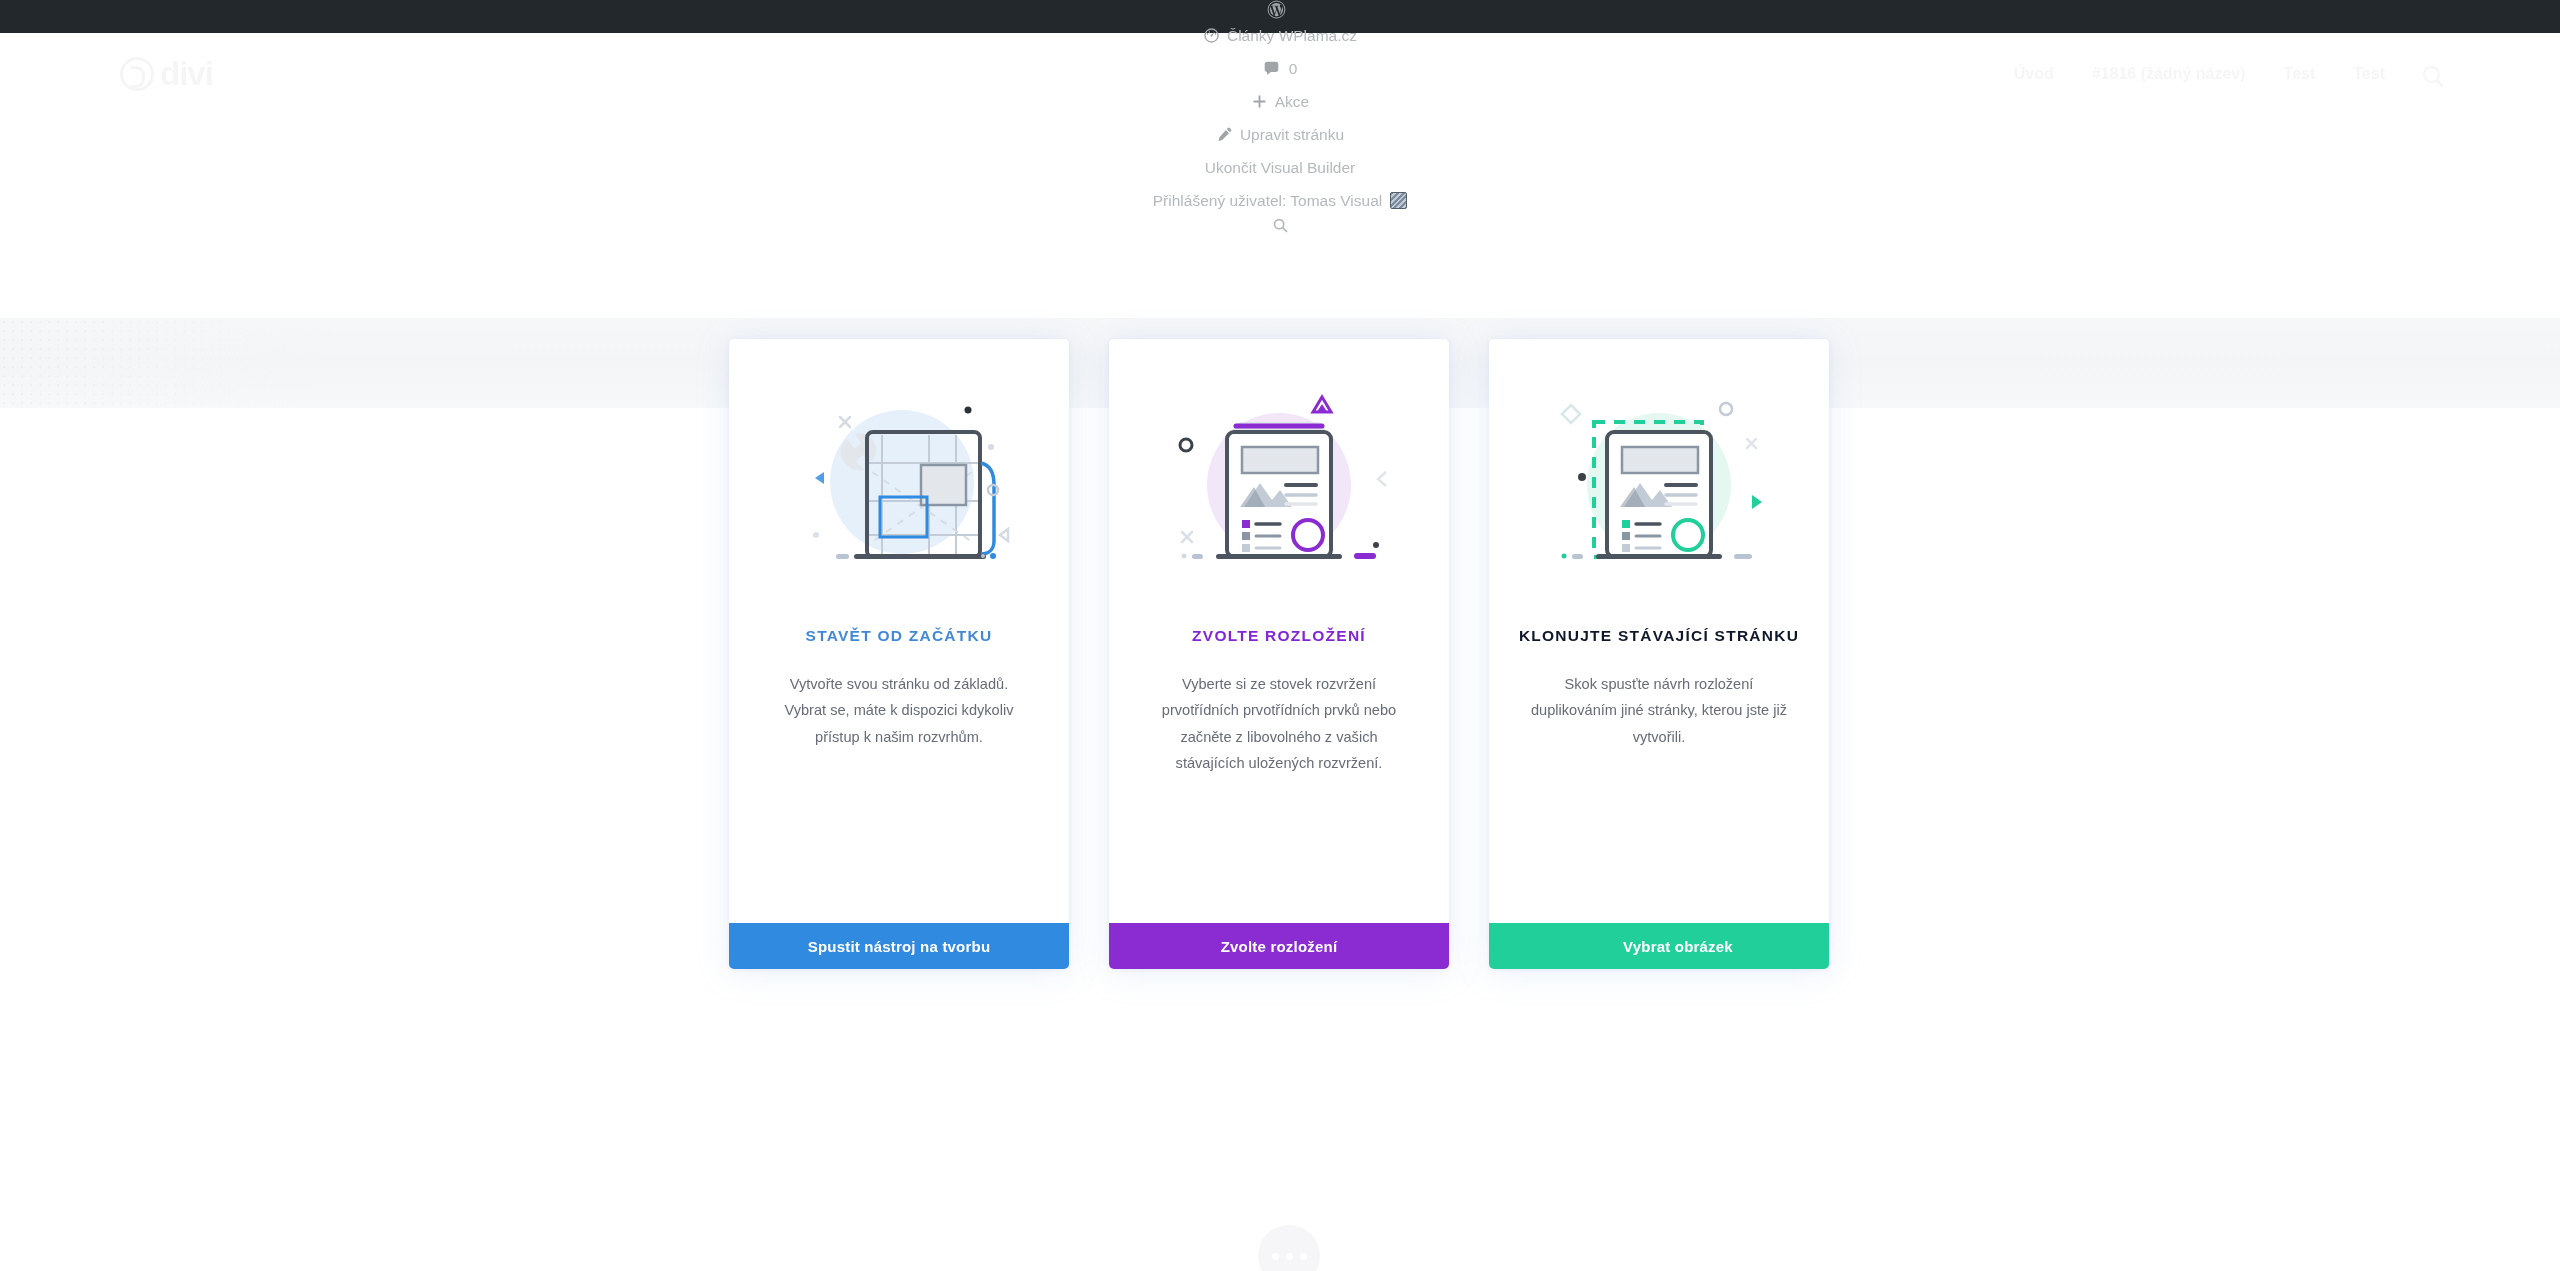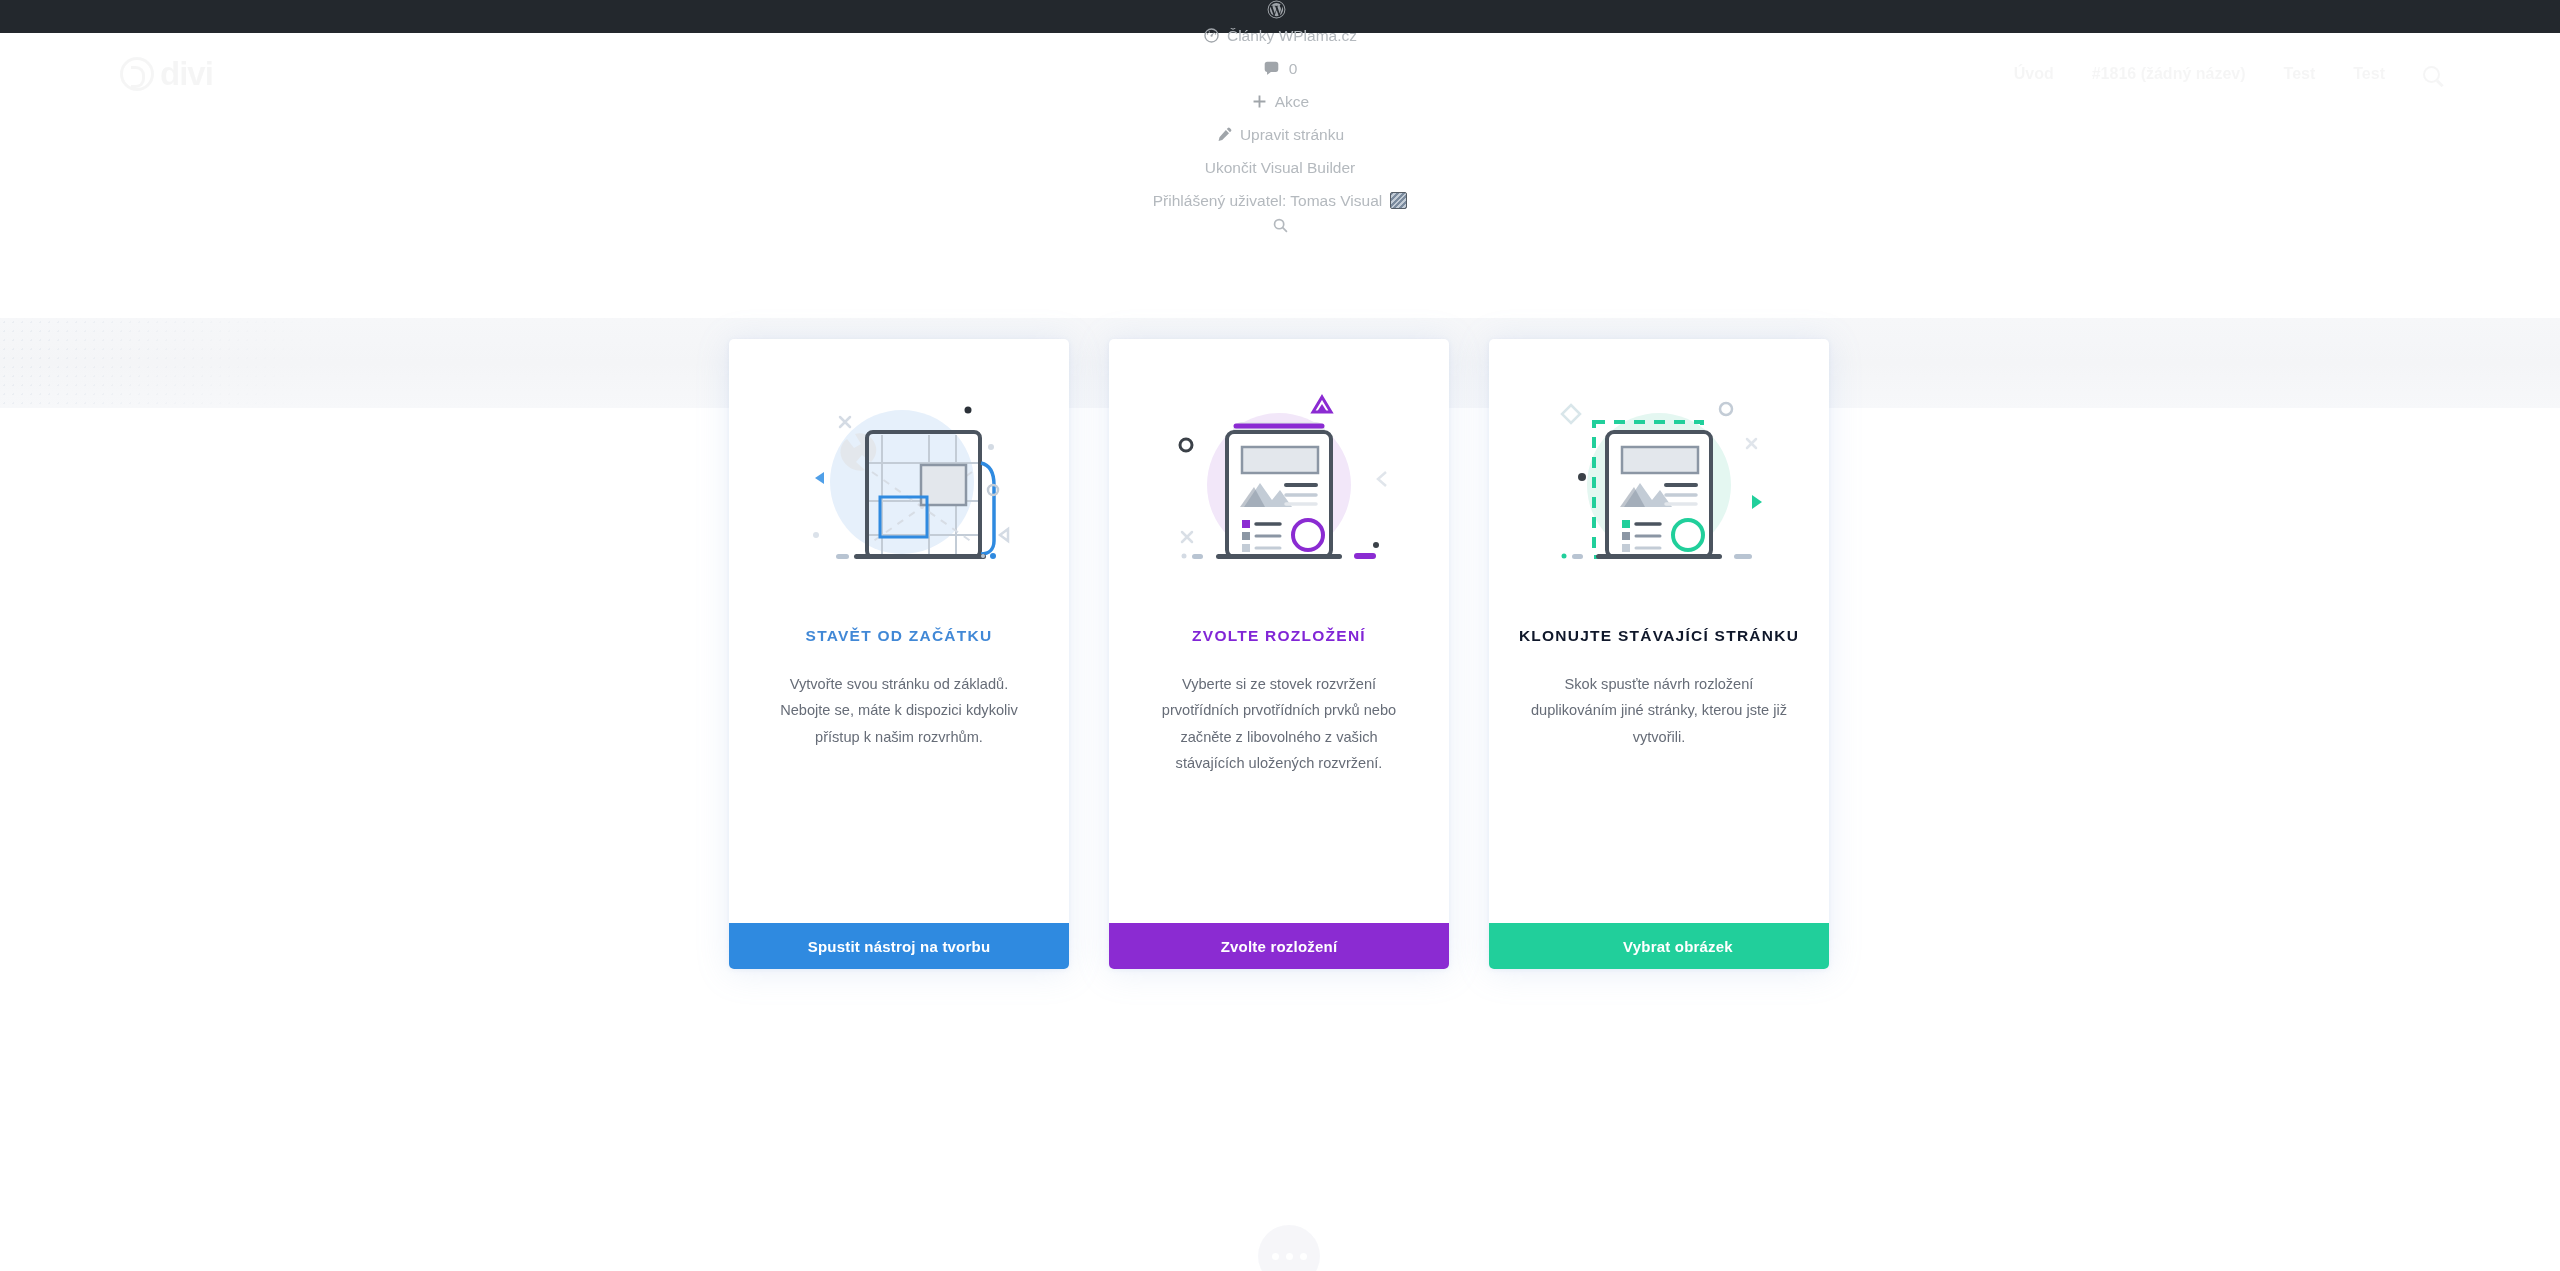--- a/index.html
+++ b/index.html
@@ -368,21 +368,21 @@
           </g>
           <circle cx="184" cy="33" r="3.5" fill="#2b3138"></circle>
           <circle cx="209" cy="113" r="5" fill="none" stroke="#c3ccd6" stroke-width="2.5"></circle>
           <circle cx="207" cy="70" r="3" fill="#d4dbe4"></circle>
           <path d="M40 95l-9 6 9 6z" fill="#4f9fe8"></path>
           <path d="M224 152l-8 6 8 6z" fill="none" stroke="#d4dbe4" stroke-width="2.5"></path>
           <circle cx="32" cy="158" r="3" fill="#dbe2ea"></circle>
         </svg>
       </div>
       <div class="card-title">STAVĚT OD ZAČÁTKU</div>
-      <div class="card-desc">Vytvořte svou stránku od základů. Nebojte se, máte k dispozici kdykoliv přístup k našim rozvrhům.</div>
+      <div class="card-desc">Vytvořte svou stránku od základů. Vybrat se, máte k dispozici kdykoliv přístup k našim rozvrhům.</div>
       <button class="card-cta">Spustit nástroj na tvorbu</button>
     </div>
 
     <div class="card" id="card-1">
       <div class="card-art">
         <svg width="230" height="215" viewBox="0 0 230 215">
           <circle cx="115" cy="108" r="72" fill="#f2e7f9"></circle>
           <path d="M78 45h74c5 0 9 4 9 9v6H69v-6c0-5 4-9 9-9Z" fill="#e3e7ec"></path>
           <path d="M72 49h86" fill="none" stroke="#8b2bd2" stroke-width="5" stroke-linecap="round"></path>
           <rect x="63" y="55" width="104" height="125" rx="7" fill="#fff" stroke="#4b545f" stroke-width="4"></rect>

